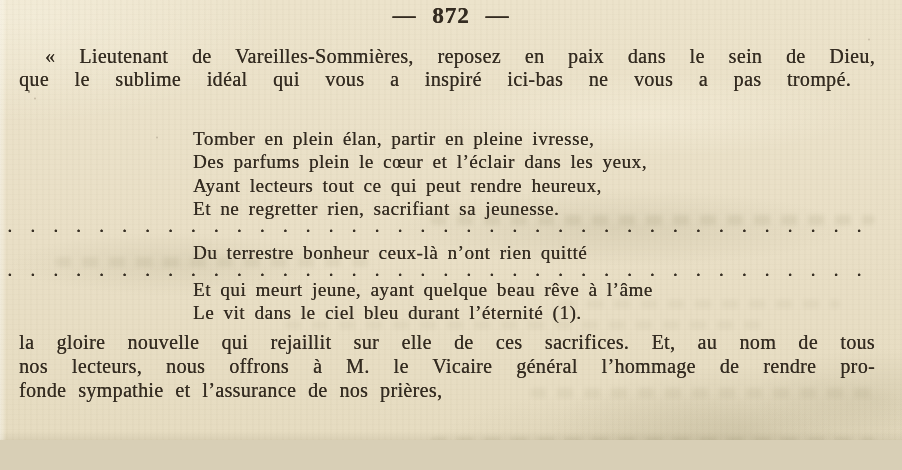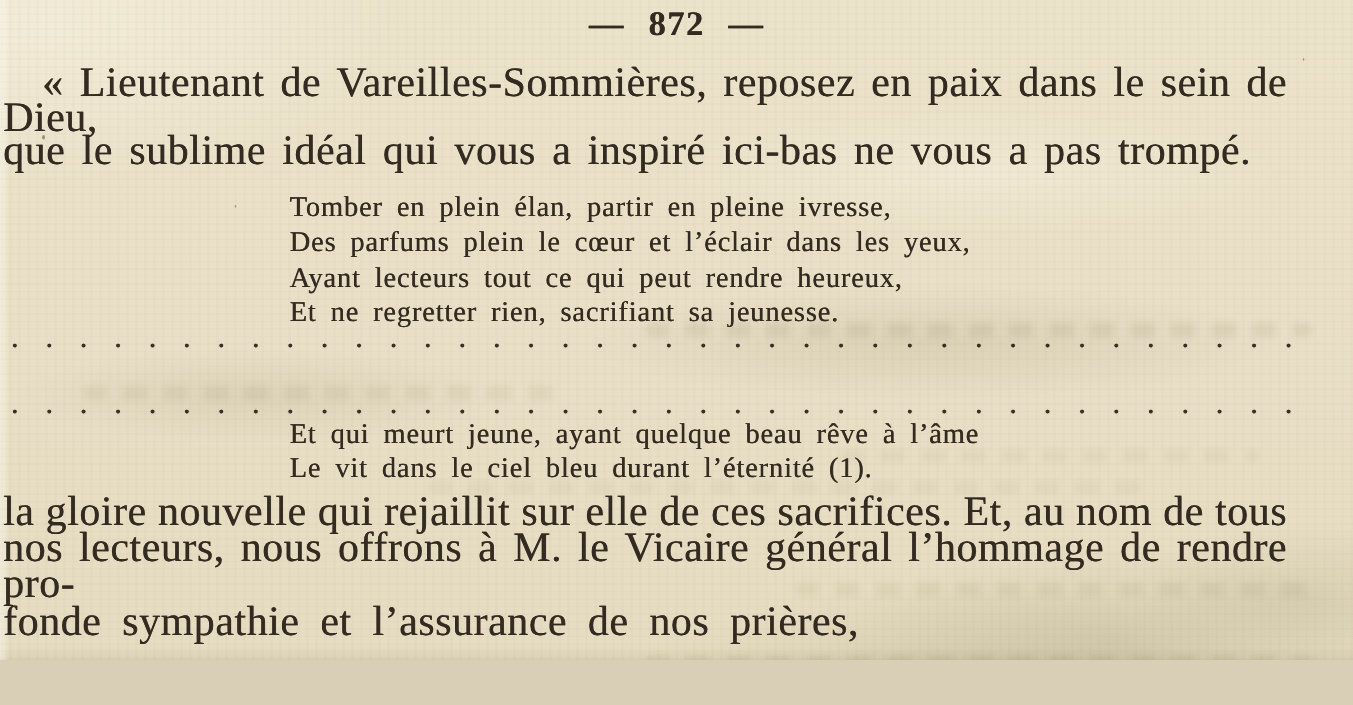--- a/index.html
+++ b/index.html
@@ -18,21 +18,21 @@
       radial-gradient(270px 90px at 740px 428px, rgba(128,120,84,.17), rgba(128,120,84,0) 70%),
       radial-gradient(320px 110px at 640px 464px, rgba(126,118,82,.13), rgba(126,118,82,0) 70%),
       radial-gradient(170px 70px at 872px 398px, rgba(126,118,82,.13), rgba(126,118,82,0) 70%),
       radial-gradient(400px 180px at 30px 15px, rgba(255,252,240,.35), rgba(255,252,240,0) 60%),
       linear-gradient(to right, rgba(255,253,245,.55) 0, rgba(255,253,245,0) 6px),
       linear-gradient(to top, rgba(110,100,70,.10) 0, rgba(110,100,70,0) 9px),
       linear-gradient(to bottom, #ece3cb 0, #e9dfc6 55%, #e6dcc1 100%);
   }
   .txt{position:absolute; text-shadow:0.25px 0.25px 0.35px rgba(48,38,26,.85); letter-spacing:.35px;}
   .pagenum{top:3px;left:0;right:0;text-align:center;font-size:23px;font-weight:bold;word-spacing:9px;letter-spacing:1px;}
-  .para{left:2px;width:856px;font-size:28px;}
+  .para{left:19px;width:856px;font-size:20px;}
   .p1{top:45px;line-height:22.7px;}
   .p2{top:330px;line-height:24.2px;}
   .jline{text-align:justify;text-align-last:justify;}
   .indent{text-indent:26px;}
   .narrow{width:832px;}
   .endline{word-spacing:6.5px;}
   .verse{left:193px;font-size:19px;line-height:23.3px;word-spacing:4px;letter-spacing:.55px;}
   .v1{top:127px;}
   .v2{top:241px;}
   .v3{top:278px;}
@@ -93,20 +93,21 @@
 
   <div class="txt verse v1">
     <div>Tomber en plein élan, partir en pleine ivresse,</div>
     <div>Des parfums plein le cœur et l’éclair dans les yeux,</div>
     <div>Ayant lecteurs tout ce qui peut rendre heureux,</div>
     <div>Et ne regretter rien, sacrifiant sa jeunesse.</div>
   </div>
 
   <div class="dotrow d1">......................................</div>
 
+  <div class="txt verse v2">Du terrestre bonheur ceux-là n’ont rien quitté</div>
 
   <div class="dotrow d2">......................................</div>
 
   <div class="txt verse v3">
     <div>Et qui meurt jeune, ayant quelque beau rêve à l’âme</div>
     <div>Le vit dans le ciel bleu durant l’éternité (1).</div>
   </div>
 
   <div class="txt para p2">
     <div class="jline">la gloire nouvelle qui rejaillit sur elle de ces sacrifices. Et, au nom de tous</div>

